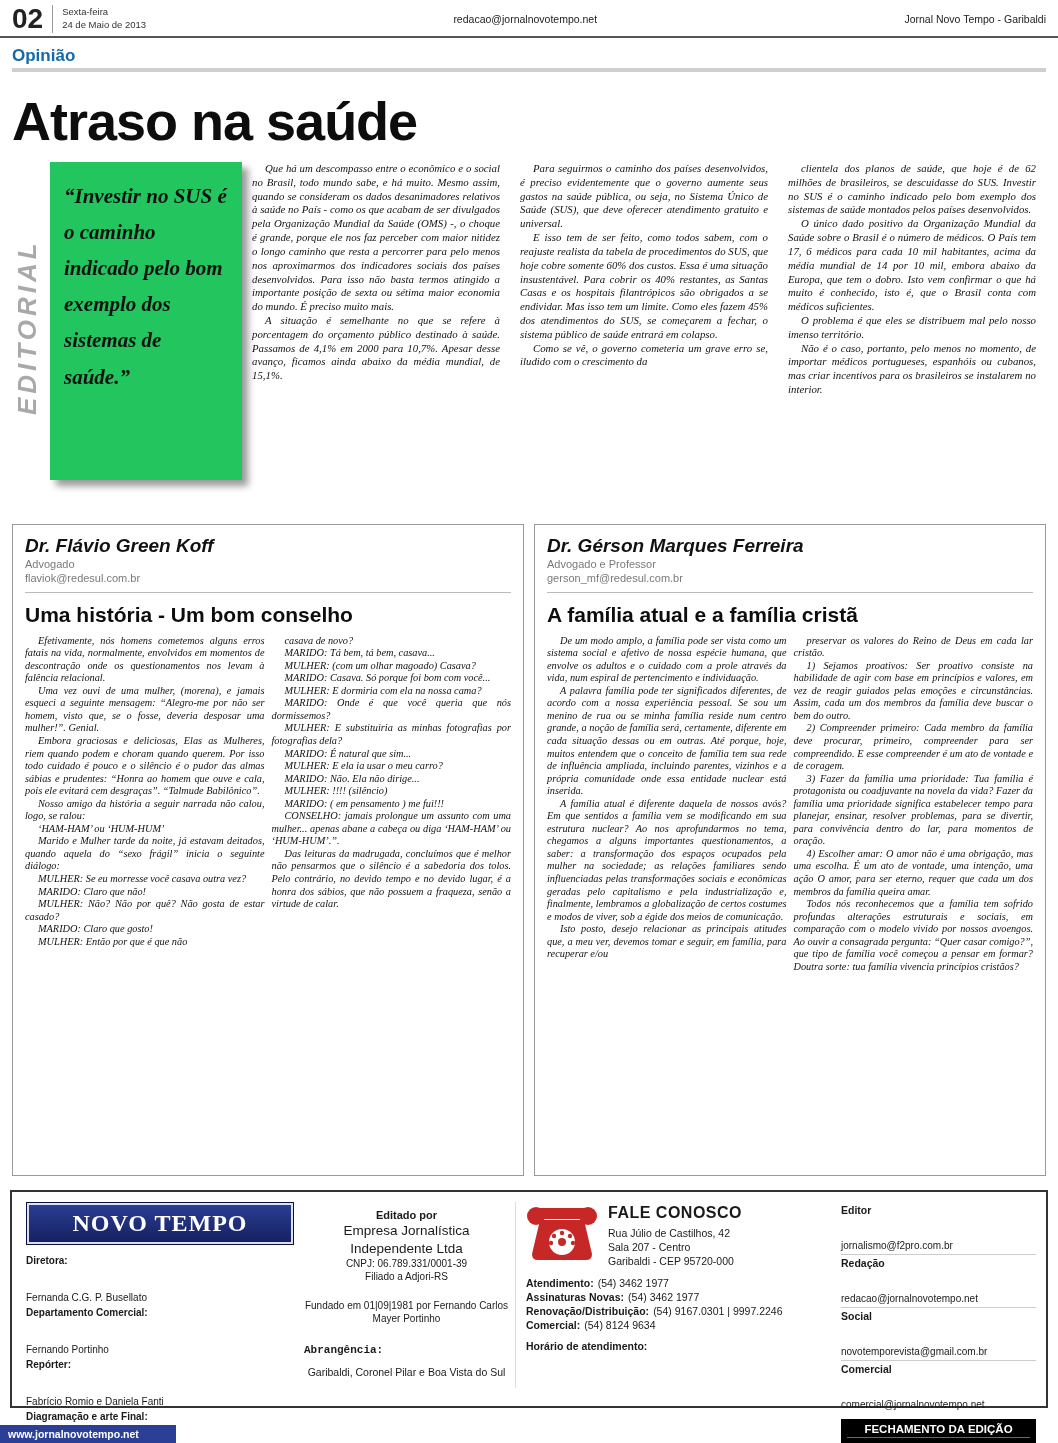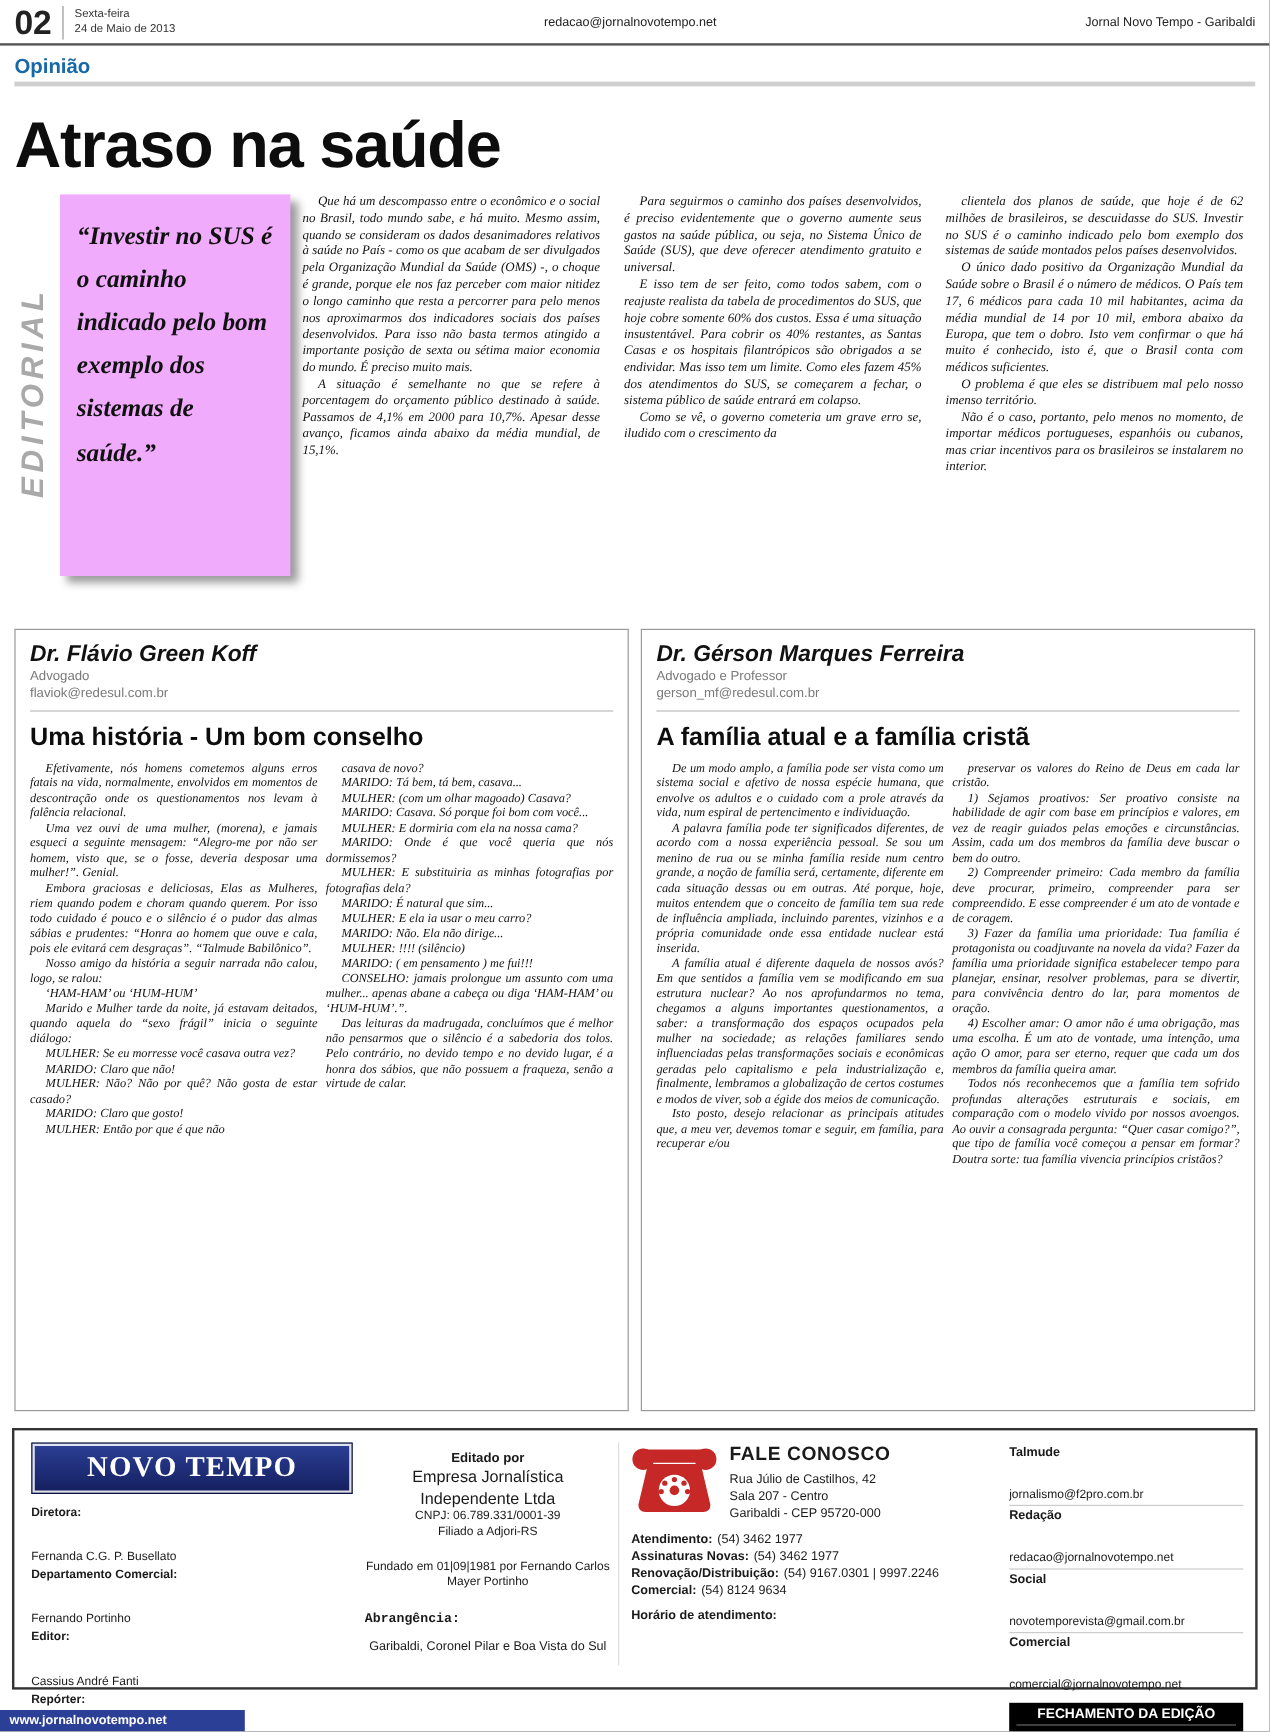--- a/index.html
+++ b/index.html
@@ -20,21 +20,21 @@
   .section-label { color:#1668a8; font-weight:bold; font-size:17px; }
   
   .headline { font-size:54px; font-weight:800; letter-spacing:-1px; color:#0d0d0d; margin:18px 12px 6px; }
   
   .editorial { display:flex; margin:10px 12px 0; height:348px; }
   .vertical-label {
     width:38px; height:330px; writing-mode:vertical-rl; transform:rotate(180deg);
     font-style:italic; font-weight:bold; font-size:26px; color:#a9a9a9; letter-spacing:4px; text-align:center;
   }
   .pullquote {
-    width:192px; height:318px; background:#f0abfc; box-shadow:6px 6px 7px rgba(0,0,0,.40);
+    width:192px; height:318px; background:#22c55e; box-shadow:6px 6px 7px rgba(0,0,0,.40);
     padding:16px 14px; font-family:"Liberation Serif", serif; font-style:italic; font-weight:bold;
     font-size:21px; line-height:1.72; color:#111;
   }
   .ed-col {
     flex:1; padding:0 10px; font-family:"Liberation Serif", serif; font-style:italic;
     font-size:10.8px; line-height:1.28; text-align:justify; color:#111; overflow:hidden;
   }
   .ed-col p { margin:0; text-indent:13px; }
   
   .articles { display:flex; gap:10px; margin:14px 12px 0; height:652px; }
@@ -81,21 +81,21 @@
   .hours p { margin:0; line-height:1.35; }
   .foot-emails { flex:1; font-size:10px; }
   .foot-emails .pair { border-bottom:1px solid #ccc; padding:2px 0 3px; margin-bottom:0; }
   .foot-emails .pair:nth-child(4) { border-bottom:none; }
   .foot-emails .pl { font-size:10.5px; }
   .closing-box { background:#000; color:#fff; margin-top:6px; padding:4px 6px 21px; text-align:center; }
   .closing-title { font-weight:bold; font-size:11.5px; border-bottom:1px solid #666; padding-bottom:2px; margin-bottom:3px; }
   .closing-box p { margin:0; font-size:9px; line-height:1.4; text-indent:0; }
   .closing-box p:first-child { font-weight:bold; }
   .site-bar {
-    position:absolute; left:0; bottom:0; width:204px; height:18px; background:#2c3f96;
+    position:absolute; left:0; bottom:0; width:176px; height:18px; background:#2c3f96;
     color:#fff; font-weight:bold; font-size:10.5px; line-height:18px; padding-left:8px;
   }
 </style>
 </head>
 <body>
 
 <div class="page">
 
   <header class="masthead">
     <div class="pgnum">02</div>
@@ -207,24 +207,20 @@
     <div class="foot-brand">
       <div class="logo">NOVO TEMPO</div>
       <div class="credits">
           <div class="pair block">
             <span class="pl">Diretora:</span>
             <span class="pv">Fernanda C.G. P. Busellato</span>
           </div>
           <div class="pair block">
             <span class="pl">Departamento Comercial:</span>
             <span class="pv">Fernando Portinho</span>
-          </div>
-          <div class="pair block">
-            <span class="pl">Editor:</span>
-            <span class="pv">Cassius André Fanti</span>
           </div>
           <div class="pair block">
             <span class="pl">Repórter:</span>
             <span class="pv">Fabrício Romio e Daniela Fanti</span>
           </div>
           <div class="pair block">
             <span class="pl">Diagramação e arte Final:</span>
             <span class="pv">Jornal Novo Tempo</span>
           </div>
         </div>
@@ -270,21 +266,21 @@
           <div class="pair inline"><span class="pl">Assinaturas Novas:</span><span class="pv">(54) 3462 1977</span></div>
           <div class="pair inline"><span class="pl">Renovação/Distribuição:</span><span class="pv">(54) 9167.0301 | 9997.2246</span></div>
           <div class="pair inline"><span class="pl">Comercial:</span><span class="pv">(54) 8124 9634</span></div>
         </div>
       <p class="hours-title">Horário de atendimento:</p>
     </div>
 
     <div class="foot-emails">
       <div>
           <div class="pair block">
-            <span class="pl">Talmude</span>
+            <span class="pl">Editor</span>
             <span class="pv">jornalismo@f2pro.com.br</span>
           </div>
           <div class="pair block">
             <span class="pl">Redação</span>
             <span class="pv">redacao@jornalnovotempo.net</span>
           </div>
           <div class="pair block">
             <span class="pl">Social</span>
             <span class="pv">novotemporevista@gmail.com.br</span>
           </div>

